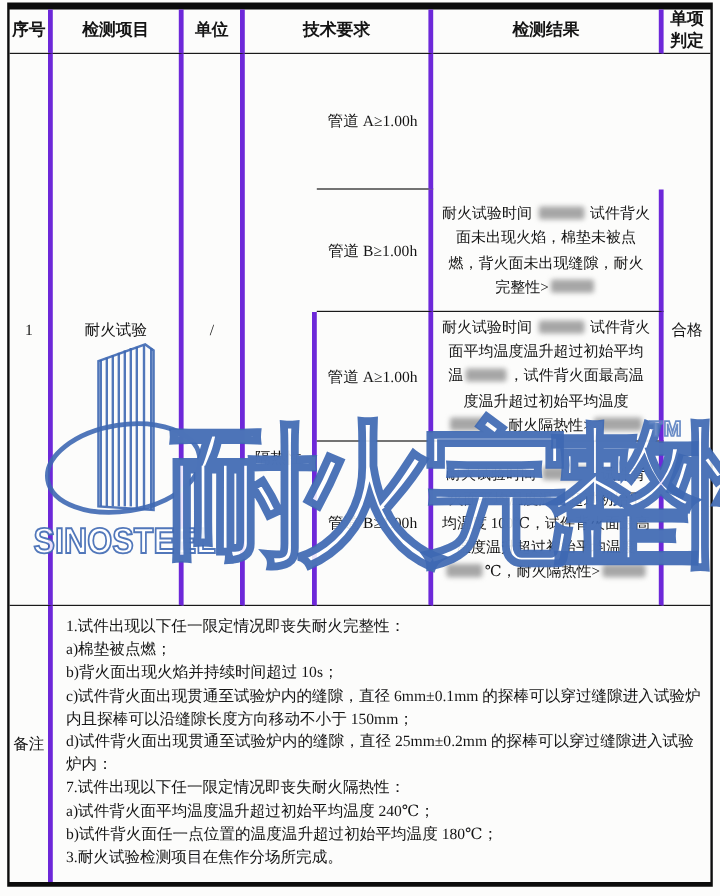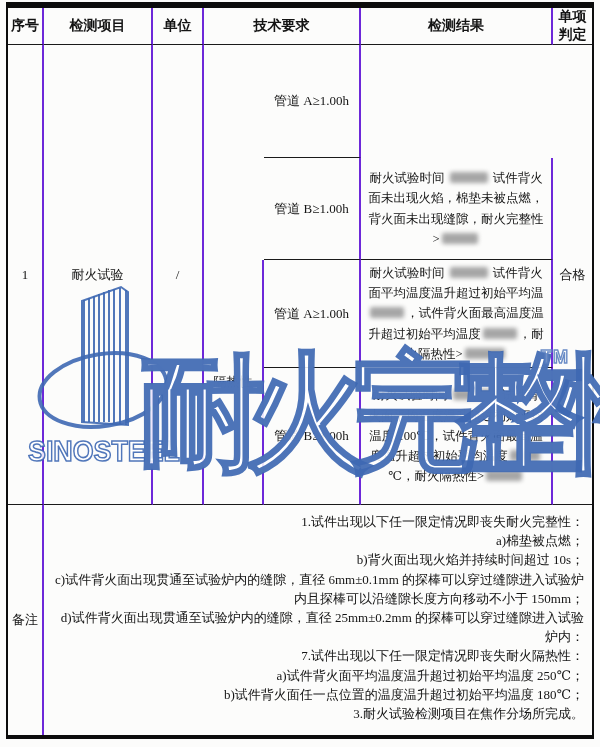--- a/index.html
+++ b/index.html
@@ -12,26 +12,26 @@
   .report-table{
     position:absolute;left:6px;top:2px;width:588px;height:737px;
     box-sizing:border-box;
     border:2px solid #0c0c0c;border-top-width:6px;border-bottom-width:4px;
     display:grid;
     grid-template-columns:36px 109px 51px 60px 97px 192px 1fr;
     grid-template-rows:37px 113px 102px 108px 137px 1fr;
   }
   .c{
     display:flex;align-items:center;justify-content:center;
-    border-right:2px solid #6d28d9;border-bottom:1px solid #1a1a1a;
+    border-right:4px solid #6d28d9;border-bottom:1px solid #1a1a1a;
     text-align:center;box-sizing:border-box;
     font-size:13px;
   }
   .c.nbr{border-right:none;}
-  .c.nbb{border-bottom:none;text-align:right;}
+  .c.nbb{border-bottom:none;}
   .hd{font-weight:bold;font-size:14px;line-height:1.3;}
   .res{font-size:12.5px;line-height:1.62;padding:2px 7px;}
   .req{white-space:nowrap;}
   .remark-body{
     display:block;padding:7px 8px 2px 11px;text-align:left;
     font-size:13px;line-height:19.2px;
   }
   .rd{
     display:inline-block;height:11px;border-radius:2px;background:#a6a6a6;
     filter:blur(2px);transform:translateY(1px);margin:0 2px;
@@ -93,21 +93,21 @@
     <div class="c nbr" style="grid-column:7;grid-row:2/6">合格</div>
 
     <div class="c nbb" style="grid-column:1;grid-row:6">备注</div>
     <div class="c nbr nbb remark-body" style="grid-column:2/8;grid-row:6">
       <div>1.试件出现以下任一限定情况即丧失耐火完整性：</div>
       <div>a)棉垫被点燃；</div>
       <div>b)背火面出现火焰并持续时间超过 10s；</div>
       <div>c)试件背火面出现贯通至试验炉内的缝隙，直径 6mm±0.1mm 的探棒可以穿过缝隙进入试验炉内且探棒可以沿缝隙长度方向移动不小于 150mm；</div>
       <div>d)试件背火面出现贯通至试验炉内的缝隙，直径 25mm±0.2mm 的探棒可以穿过缝隙进入试验炉内：</div>
       <div>7.试件出现以下任一限定情况即丧失耐火隔热性：</div>
-      <div>a)试件背火面平均温度温升超过初始平均温度 250℃；</div>
+      <div>a)试件背火面平均温度温升超过初始平均温度 240℃；</div>
       <div>b)试件背火面任一点位置的温度温升超过初始平均温度 180℃；</div>
       <div>3.耐火试验检测项目在焦作分场所完成。</div>
     </div>
   </div>
 
   <div class="wm">
     <svg class="wm-logo" width="220" height="195" viewBox="0 0 220 195">
       <g stroke="#3e68b2" stroke-opacity="0.9" fill="none">
         <ellipse cx="83" cy="110" rx="64" ry="36" stroke-width="4" transform="rotate(-9 83 110)"></ellipse>
         <g stroke-width="2">

